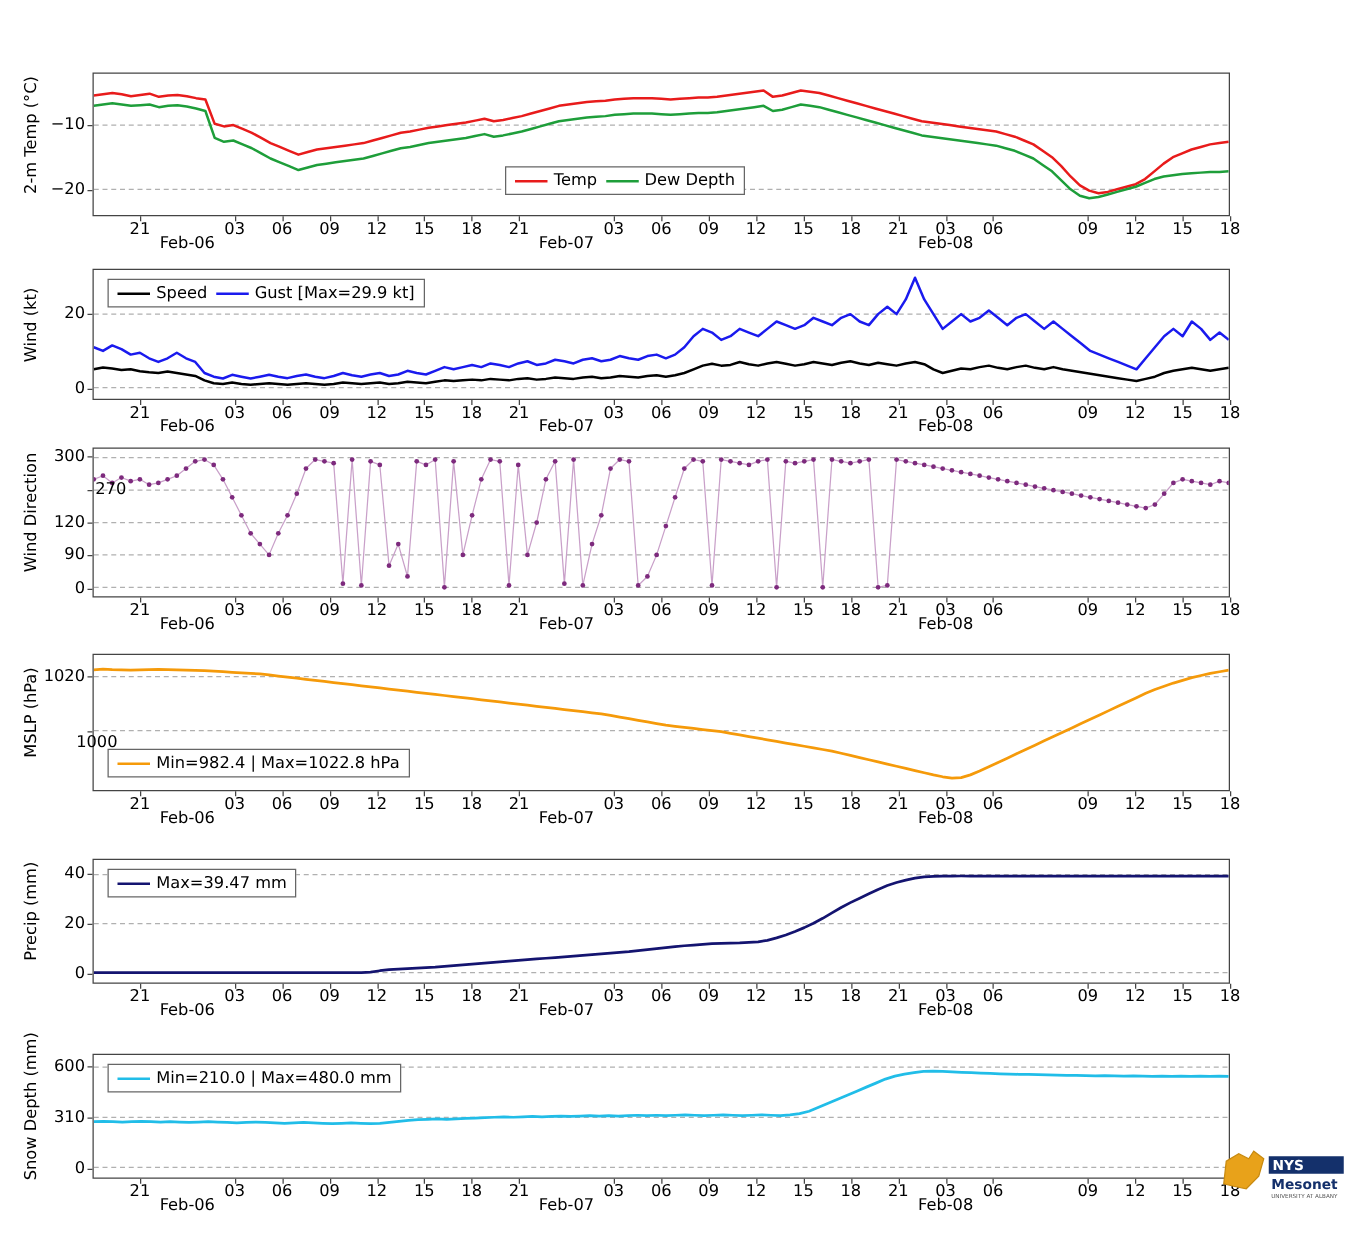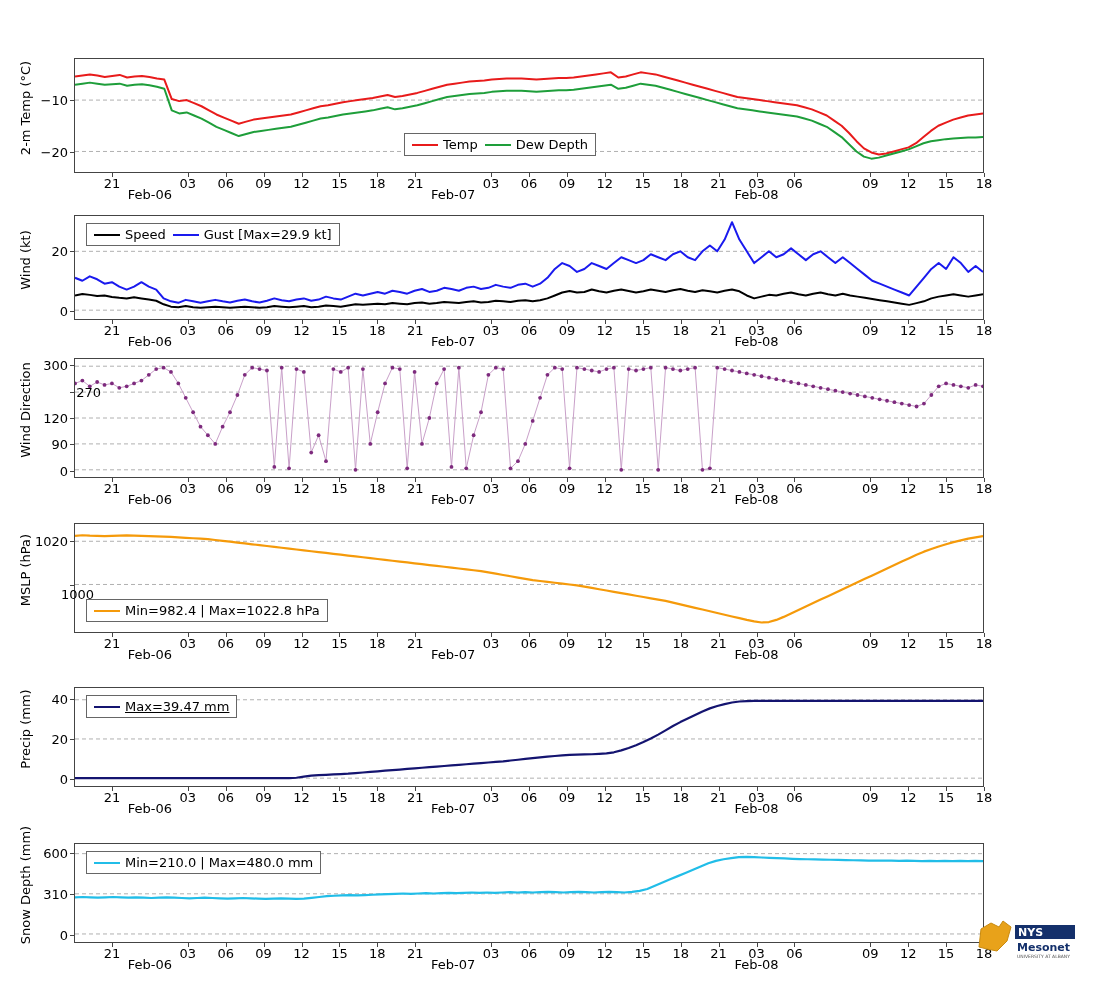--- a/index.html
+++ b/index.html
@@ -496,21 +496,21 @@
       <div style="position: absolute; left: 870.25px; top: 100px; height: 4px; border-left: 1px solid rgb(68, 68, 68);"></div>
       <div class="xtick" style="left: 908.167px; top: 103px;">12</div>
       <div style="position: absolute; left: 908.167px; top: 100px; height: 4px; border-left: 1px solid rgb(68, 68, 68);"></div>
       <div class="xtick" style="left: 946.083px; top: 103px;">15</div>
       <div style="position: absolute; left: 946.083px; top: 100px; height: 4px; border-left: 1px solid rgb(68, 68, 68);"></div>
       <div class="xtick" style="left: 984px; top: 103px;">18</div>
       <div style="position: absolute; left: 984px; top: 100px; height: 4px; border-left: 1px solid rgb(68, 68, 68);"></div>
       <div class="xtickday" style="left: 149.833px; top: 114px;">Feb-06</div>
       <div class="xtickday" style="left: 453.167px; top: 114px;">Feb-07</div>
       <div class="xtickday" style="left: 756.5px; top: 114px;">Feb-08</div>
-      <div class="legend" style="left: 86px; top: 8px; text-decoration: underline;">
+      <div class="legend" style="left: 86px; top: 8px;">
         <div class="item">
           <span class="swatch" style="border-top-color: rgb(20, 20, 112);"></span>
           <span>Max=39.47 mm</span>
         </div>
       </div>
     </div>
     <div class="panel" style="top: 843px; height: 142px; width: 1094px;">
       <div class="plot" style="left: 74px; top: 0px; width: 910px; height: 100px;">
         <svg width="908" height="98">
           <line x1="0" x2="908" y1="89.9672131147541" y2="89.9672131147541" stroke="#b0b0b0" stroke-dasharray="4,3" stroke-width="1"></line>

